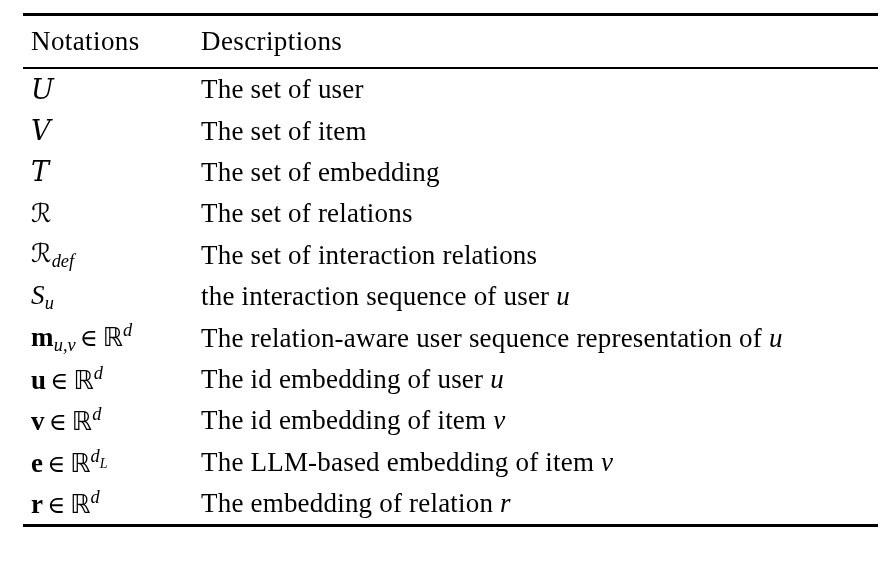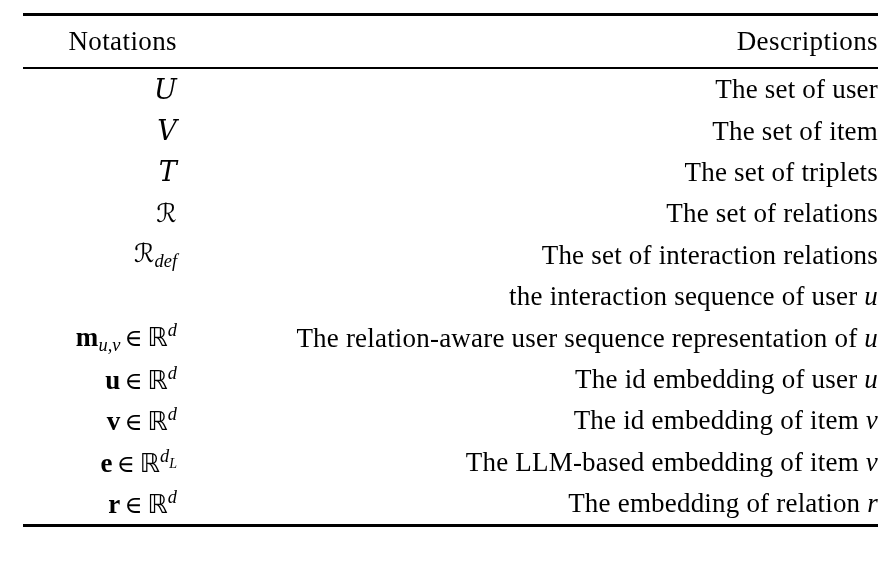--- a/index.html
+++ b/index.html
@@ -14,21 +14,20 @@
     width: 890px;
     height: 580px;
     background: #ffffff;
     overflow: hidden;
   }
   .tablewrap {
     position: absolute;
     left: 23px;
     top: 13px;
     width: 855px;
-    text-align: right;
   }
   .rule-heavy { height: 3px; background: #000; }
   .rule-light { height: 2px; background: #000; }
   .hrow {
     height: 51px;
     display: flex;
     align-items: center;
     font-size: 27px;
     letter-spacing: 0.4px;
   }
@@ -40,20 +39,21 @@
     letter-spacing: 0.2px;
   }
   .c1 {
     flex: 0 0 146px;
     padding-left: 8px;
     white-space: nowrap;
   }
   .c2 {
     flex: 1;
     white-space: nowrap;
+    margin-left: 24px;
   }
   
   .p-rm { }
   .p-it { font-style: italic; }
   .p-cal {
     font-style: italic;
     font-family: "DejaVu Serif", serif;
   }
   .p-calR {
     font-family: "DejaVu Sans", "DejaVu Serif", sans-serif;
@@ -103,31 +103,32 @@
         <div class="brow">
           <div class="c1"><span class="p-cal">U</span></div>
           <div class="c2"><span class="p-rm">The set of user</span></div>
         </div>
         <div class="brow">
           <div class="c1"><span class="p-cal">V</span></div>
           <div class="c2"><span class="p-rm">The set of item</span></div>
         </div>
         <div class="brow">
           <div class="c1"><span class="p-cal">T</span></div>
-          <div class="c2"><span class="p-rm">The set of triplets</span></div>
+          <div class="c2"><span class="p-rm">The set of embedding</span></div>
         </div>
         <div class="brow">
           <div class="c1"><span class="p-calR">ℛ</span></div>
           <div class="c2"><span class="p-rm">The set of relations</span></div>
         </div>
         <div class="brow">
           <div class="c1"><span class="p-calR">ℛ</span><span class="p-sub">def</span></div>
           <div class="c2"><span class="p-rm">The set of interaction relations</span></div>
         </div>
         <div class="brow">
+          <div class="c1"><span class="p-it">S</span><span class="p-sub">u</span></div>
           <div class="c2"><span class="p-rm">the interaction sequence of user </span><span class="p-it">u</span></div>
         </div>
         <div class="brow">
           <div class="c1"><span class="p-bold">m</span><span class="p-sub">u,v</span><span class="p-in">∈</span><span class="p-bb">ℝ</span><span class="p-sup">d</span></div>
           <div class="c2"><span class="p-rm">The relation-aware user sequence representation of </span><span class="p-it">u</span></div>
         </div>
         <div class="brow">
           <div class="c1"><span class="p-bold">u</span><span class="p-in">∈</span><span class="p-bb">ℝ</span><span class="p-sup">d</span></div>
           <div class="c2"><span class="p-rm">The id embedding of user </span><span class="p-it">u</span></div>
         </div>

